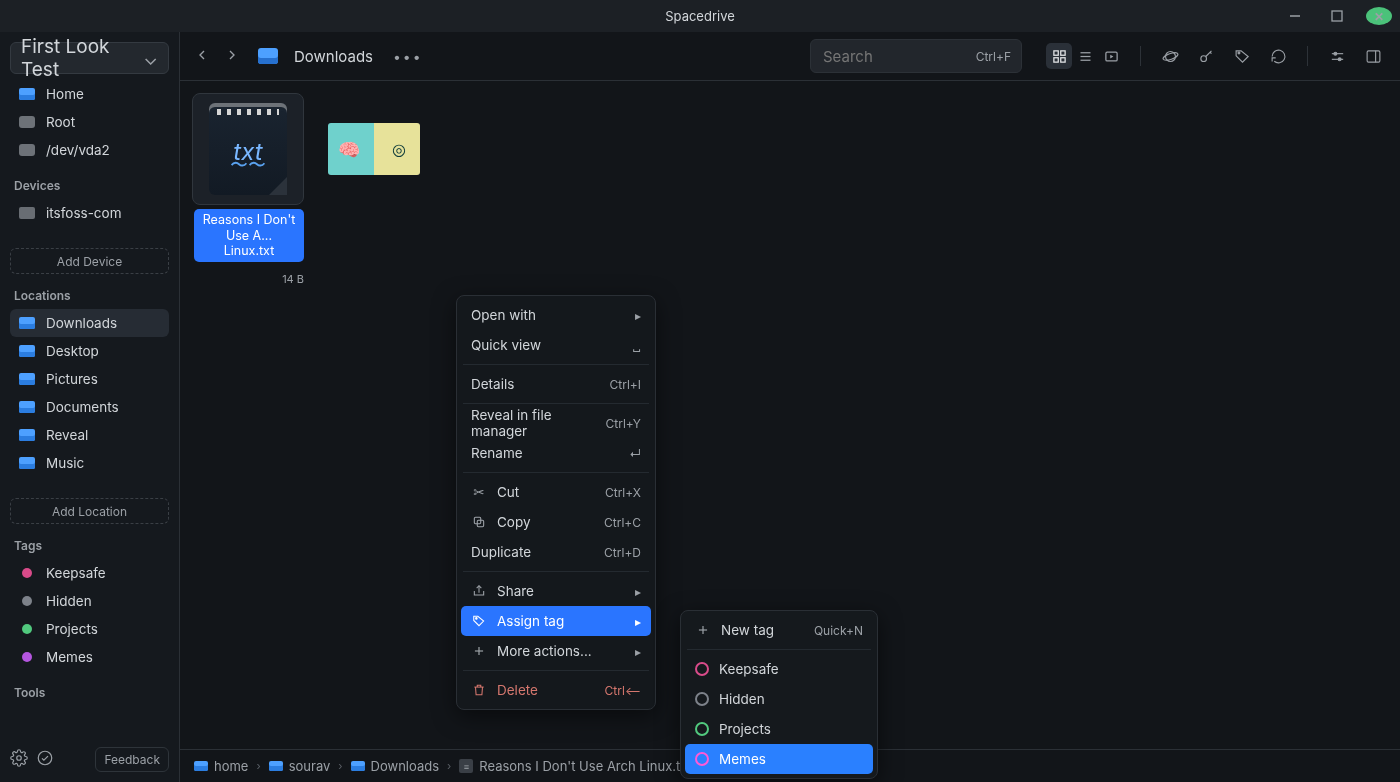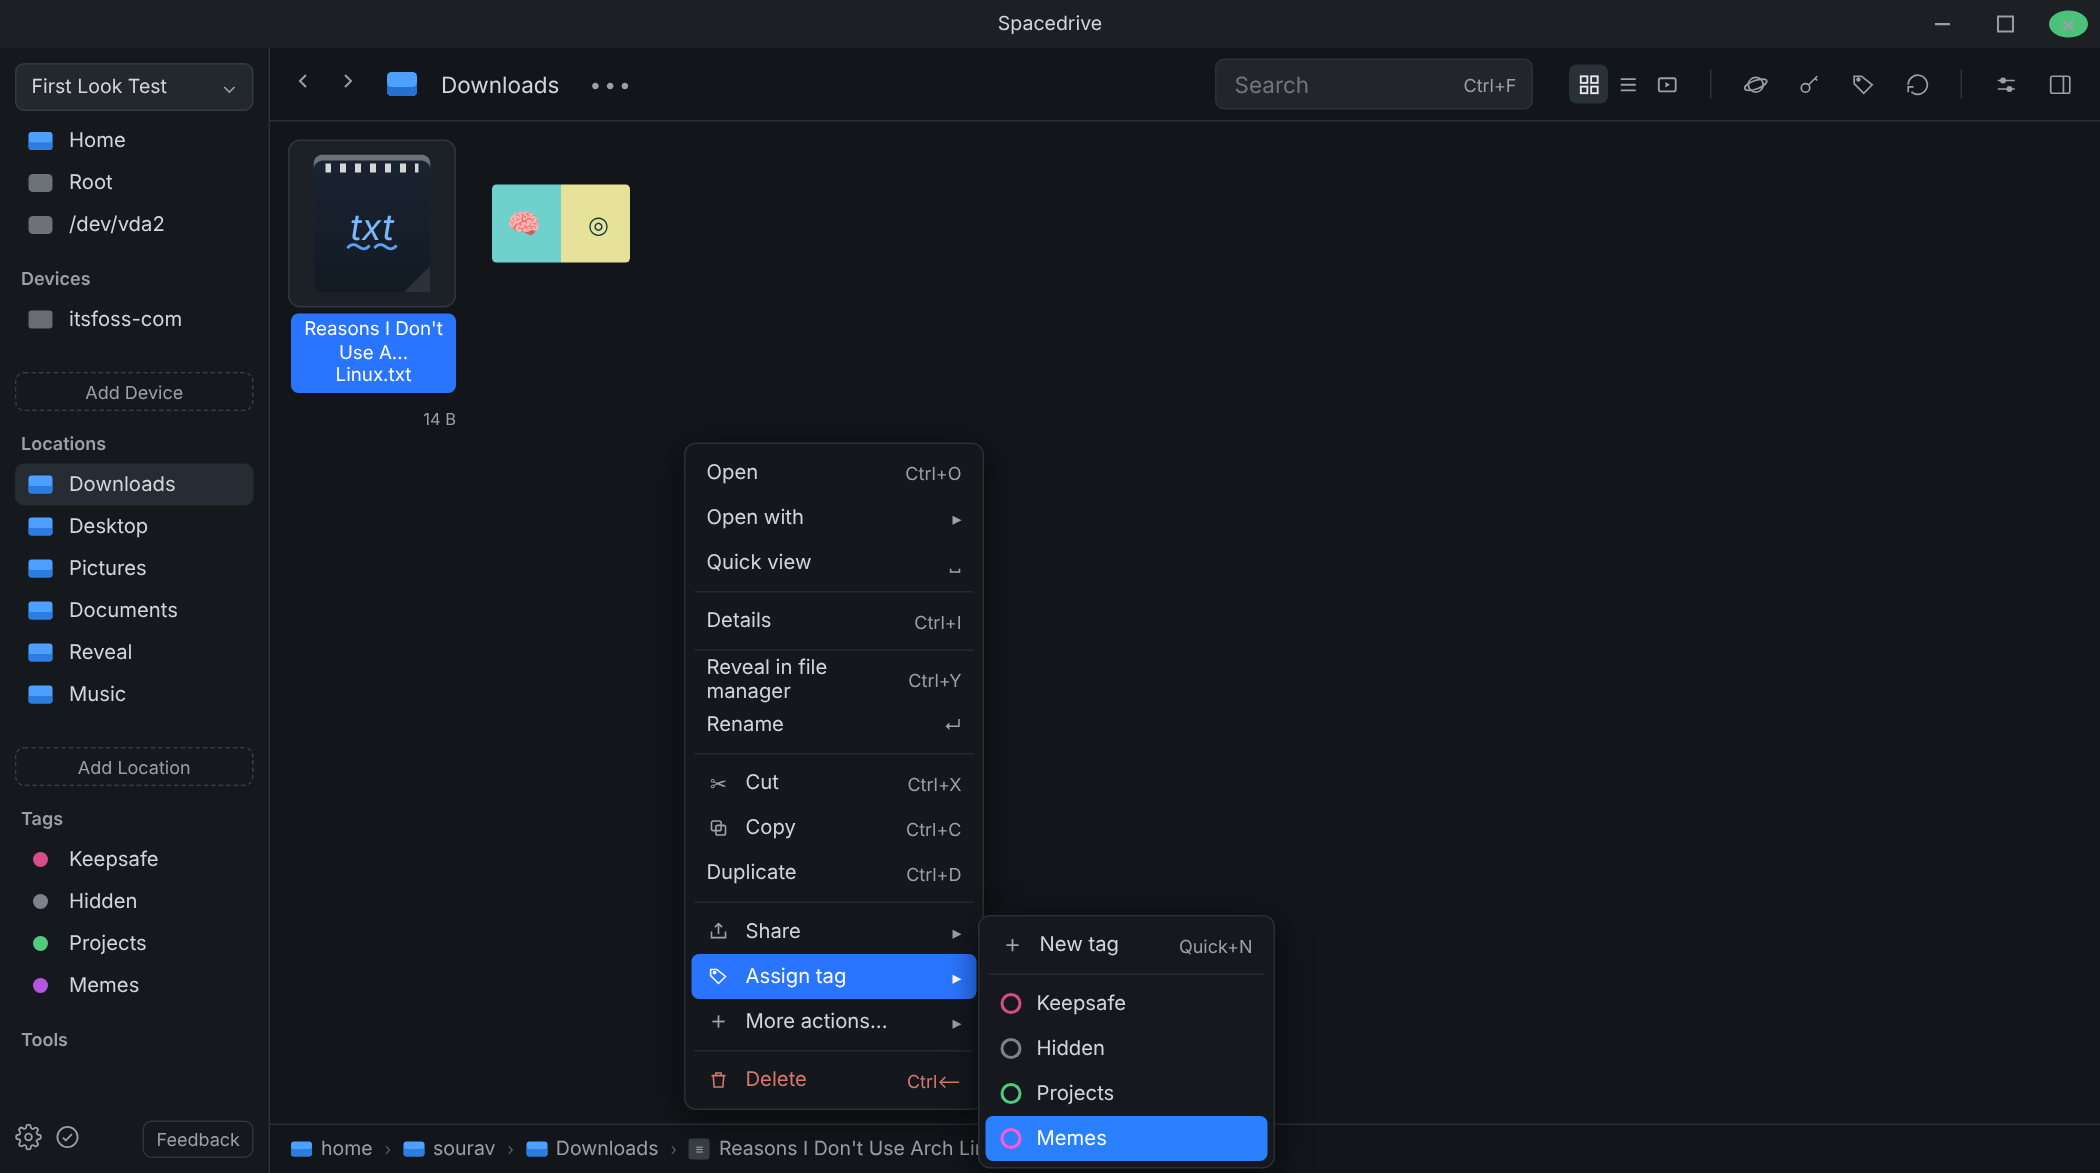--- a/index.html
+++ b/index.html
@@ -36,21 +36,21 @@
   .titlebar .title{font-size:13px;color:var(--text);}
   .window-controls{position:absolute;right:8px;top:0;height:32px;display:flex;align-items:center;gap:16px;}
   .window-controls span{width:26px;display:flex;align-items:center;justify-content:center;color:var(--text-dim);}
   .close-x{width:18px;height:18px;border-radius:50%;background:var(--green);display:flex;align-items:center;justify-content:center;color:#07310f;font-weight:700;font-size:12px;}
 
   .body-area{display:flex;height:750px;}
 
   
   .sidebar{width:180px;background:var(--sidebar);border-right:1px solid var(--border);padding:10px;display:flex;flex-direction:column;box-sizing:border-box;}
   .lib-select{height:30px;background:var(--dropdown);border:1px solid var(--border-strong);border-radius:6px;display:flex;align-items:center;justify-content:space-between;padding:0 10px;cursor:pointer;margin-bottom:6px;}
-  .lib-select span{font-size:13px;}
+  .lib-select span{font-size:19px;}
   .chev{color:var(--text-dim);font-size:12px;}
 
   .sb-item{display:flex;align-items:center;gap:10px;height:28px;border-radius:6px;padding:0 8px;cursor:pointer;font-size:13.5px;color:var(--text);}
   .sb-item.active{background:#262c34;}
   .sb-item .icon{width:18px;height:18px;display:flex;align-items:center;justify-content:center;}
   .folder-icon{width:16px;height:12px;border-radius:2px;background:var(--folder-blue);box-shadow: inset 0 -5px 0 #2b7de0;}
   .drive-badge{width:16px;height:12px;border-radius:3px;background:#6d7278;}
   .laptop-icon{width:16px;height:12px;border-radius:2px;background:#686d73;}
   .tag-dot{width:10px;height:10px;border-radius:50%;}
 
@@ -107,21 +107,21 @@
   .ctx-item.danger{color:var(--danger);}
   .ctx-item.danger .shortcut{color:var(--danger);}
   .shortcut{font-size:12px;color:var(--text-dim);}
   .ctx-sep{height:1px;background:#242a30;margin:4px 2px;}
   .ctx-item .ico{width:16px;height:16px;display:flex;align-items:center;justify-content:center;color:#9fa4aa;}
   .ctx-item.hl .ico{color:#fff;}
   .chev-right{font-size:12px;color:var(--text-dim);}
   .ctx-item.hl .chev-right{color:#fff;}
 
   
-  .sub-menu{position:absolute;left:472px;top:529px;width:188px;background:var(--submenu);border:1px solid #2a2f35;border-radius:8px;padding:4px;box-shadow:0 6px 22px rgba(0,0,0,.55);z-index:6;}
+  .sub-menu{position:absolute;left:500px;top:529px;width:188px;background:var(--submenu);border:1px solid #2a2f35;border-radius:8px;padding:4px;box-shadow:0 6px 22px rgba(0,0,0,.55);z-index:6;}
   .sub-menu .ctx-item.hl{background:var(--sub-hl);}
   .ring{width:14px;height:14px;border-radius:50%;border:2px solid;box-sizing:border-box;}
 
   
   .statusbar{position:absolute;bottom:0;left:180px;right:0;height:32px;border-top:1px solid var(--border);display:flex;align-items:center;gap:8px;padding:0 14px;color:var(--text-dim);font-size:13px;background:var(--bg);}
   .crumb{display:flex;align-items:center;gap:6px;}
   .crumb-sep{color:#5a5f66;font-size:11px;}
   .status-file-icon{width:14px;height:14px;border-radius:2px;background:#3a3f46;display:flex;align-items:center;justify-content:center;font-size:9px;color:#9fa4aa;}
 </style>
 </head>
@@ -384,26 +384,20 @@
           <div class="file-card">
             <div class="thumb">
               <div class="img-thumb"></div>
             </div>
           </div>
         </div>
 
         <div class="ctx-menu">
           <div class="ctx-item">
             <span class="left">
-                <span>Open</span>
-              </span>
-            <span class="shortcut">Ctrl+O</span>
-          </div>
-          <div class="ctx-item">
-            <span class="left">
                 <span>Open with</span>
               </span>
             <span class="chev-right">▸</span>
           </div>
           <div class="ctx-item">
             <span class="left">
                 <span>Quick view</span>
               </span>
             <span class="shortcut">␣</span>
           </div>

